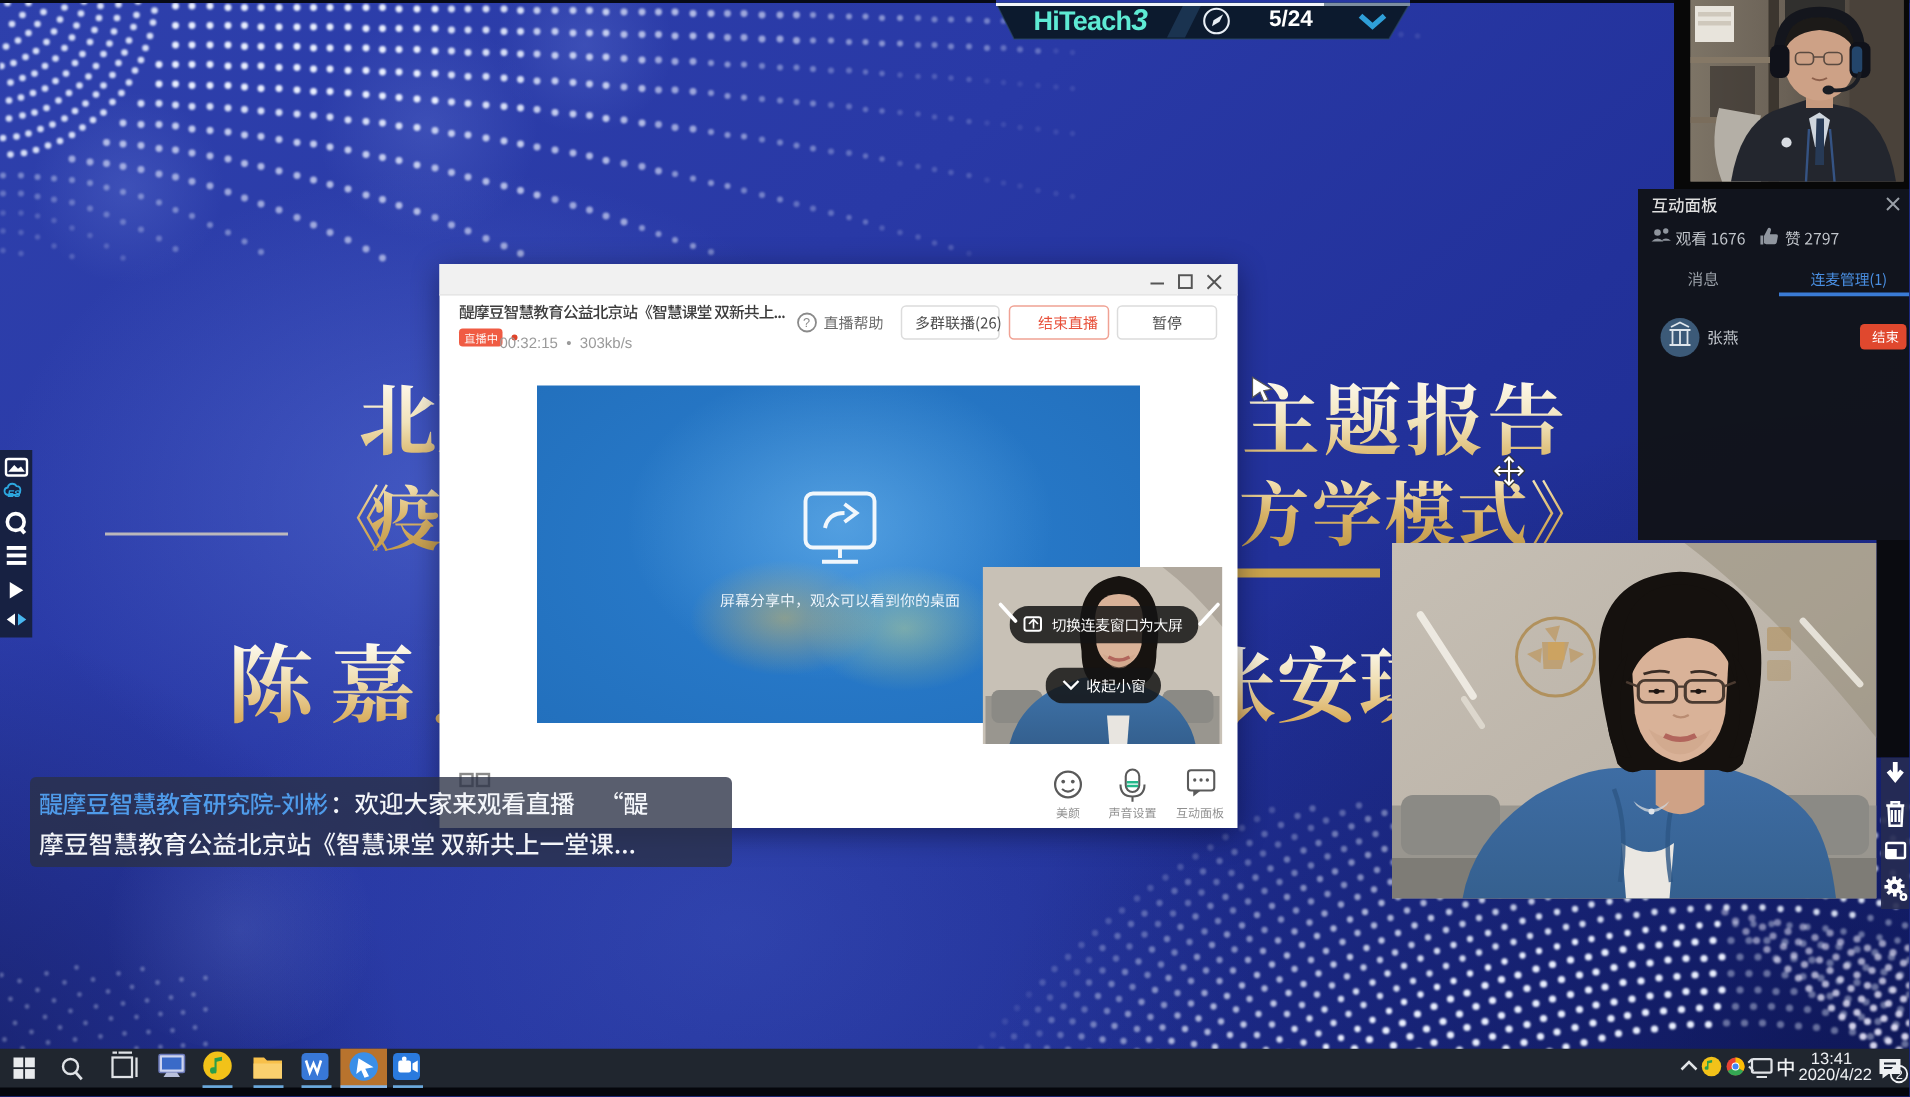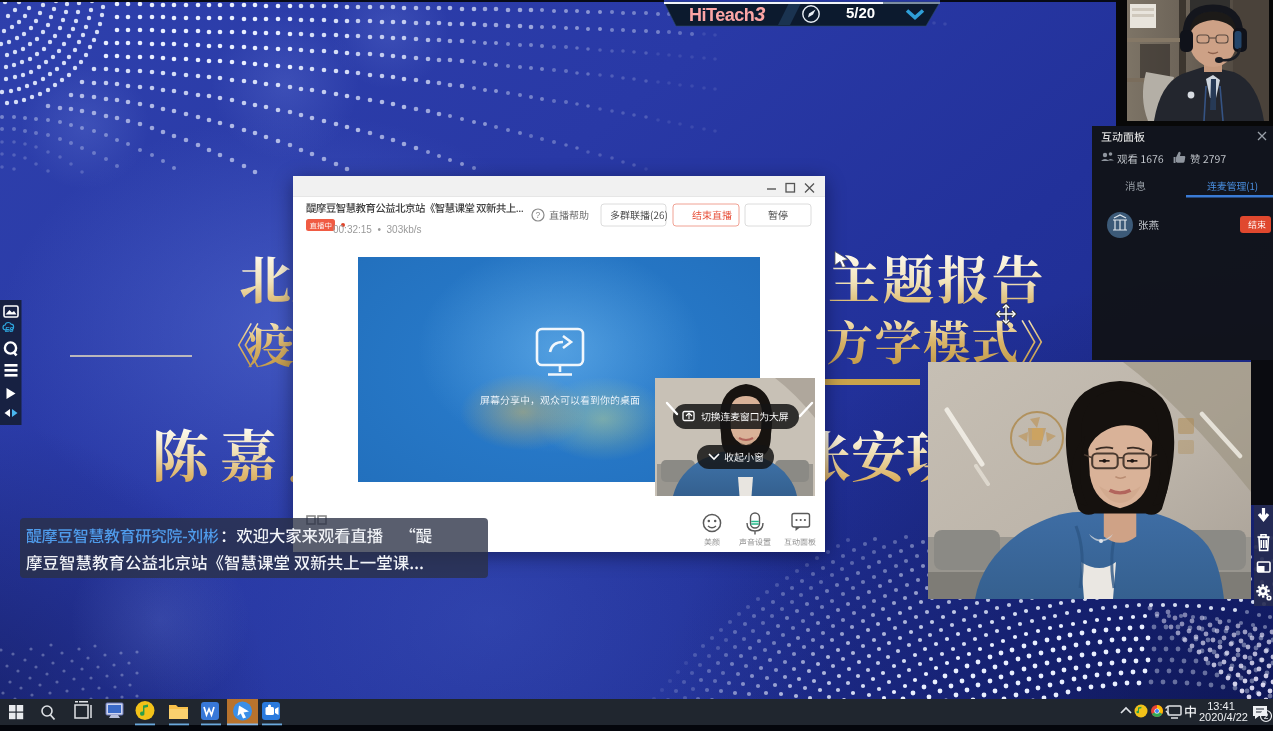--- a/index.html
+++ b/index.html
@@ -1444,22 +1444,22 @@
       <path d="M10 109 L4.5 113 L10 117 Z" fill="#fff"></path>
       <path d="M12 109 L17.5 113 L12 117 Z" fill="#49b7f0"></path>
     </svg>
     <div class="abs" style="left:650px;top:0;width:300px;height:28px">
       <svg class="abs" style="left:0;top:0" width="300" height="28">
         <polygon points="14,2 290,2 276,26 26,26" fill="#0c1a2e" stroke="#2c4a66" stroke-width="1" stroke-opacity=".6"></polygon>
         <polygon points="139,3 151,3 140,25 128,25" fill="#1a3350"></polygon>
         <circle cx="161" cy="14" r="8.2" fill="none" stroke="#e8eef5" stroke-width="1.4"></circle>
         <path d="M165.5 9.5 L159 13.5 L158 17.5 L163 14.5 Z" fill="#e8eef5"></path>
       </svg>
-      <div class="abs" style="left:39px;top:3px;width:80px;height:22px;color:#fca5a5;font-size:18px;font-weight:bold;letter-spacing:-.5px">HiTeach<span style="font-style:italic;font-size:20px">3</span></div>
-      <div class="abs" style="left:196px;top:4px;color:#fff;font-size:15px;font-weight:bold">5/20</div>
+      <div class="abs" style="left:39px;top:3px;width:80px;height:22px;color:#5eead4;font-size:18px;font-weight:bold;letter-spacing:-.5px">HiTeach<span style="font-style:italic;font-size:20px">3</span></div>
+      <div class="abs" style="left:196px;top:4px;color:#fff;font-size:15px;font-weight:bold">5/24</div>
       <svg class="abs" style="left:253px;top:8px" width="24" height="13">
         <path d="M4 2.5 L12 9.5 L20 2.5" fill="none" stroke="#2f9fd8" stroke-width="3.6"></path>
       </svg>
     </div>
     <div class="abs" style="left:664px;top:1.5px;width:219px;height:2.5px;background:#f2f5f8"></div>
     <div class="abs" style="left:883px;top:1.5px;width:57px;height:2.5px;background:#7d8ea0"></div>
     <div class="abs" style="left:0;top:0;width:664px;height:2px;background:#070a16"></div>
     <div class="abs" style="left:940px;top:0;width:333px;height:2px;background:#070a16"></div>
     <svg class="abs" style="left:1116px;top:0" width="157" height="126">
       <defs>

